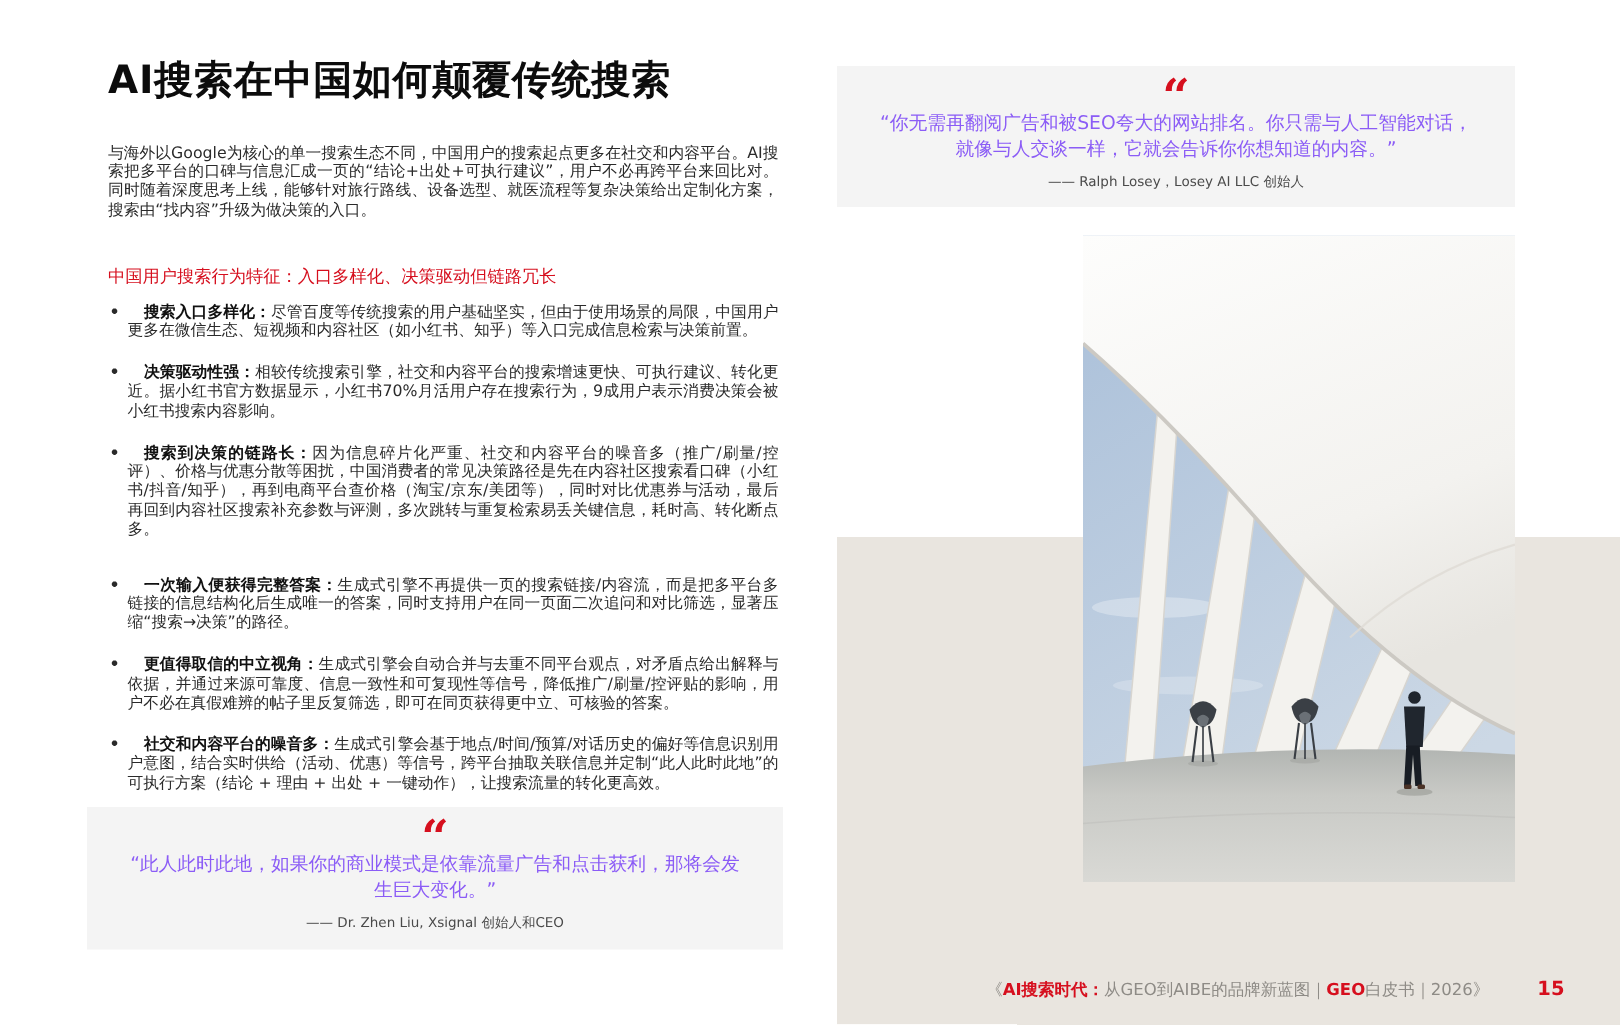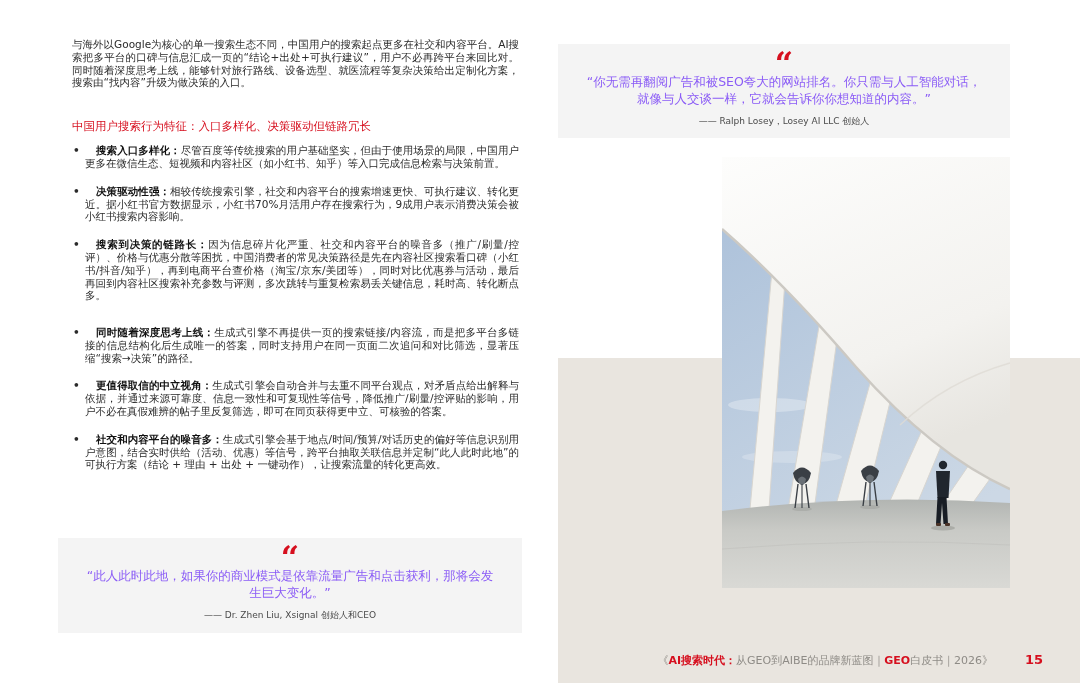--- a/index.html
+++ b/index.html
@@ -64,20 +64,21 @@
   .footer .page-num{font-size:13px;font-weight:bold;}
 </style>
 </head>
 <body>
 
 <div class="page">
 
   <div class="beige-panel" style="background:#e9e5df;"></div>
 
   <div class="left-col">
+    <h1 class="page-title">AI搜索在中国如何颠覆传统搜索</h1>
 
     <p class="intro">与海外以Google为核心的单一搜索生态不同，中国用户的搜索起点更多在社交和内容平台。AI搜索把多平台的口碑与信息汇成一页的“结论+出处+可执行建议”，用户不必再跨平台来回比对。同时随着深度思考上线，能够针对旅行路线、设备选型、就医流程等复杂决策给出定制化方案，搜索由“找内容”升级为做决策的入口。</p>
 
     <h2 class="sec-heading" style="color:#d60f1e;">中国用户搜索行为特征：入口多样化、决策驱动但链路冗长</h2>
     <ul class="bullets">
       <li>
         <span class="dot">•</span>
         <span class="lead">搜索入口多样化：</span><span>尽管百度等传统搜索的用户基础坚实，但由于使用场景的局限，中国用户更多在微信生态、短视频和内容社区（如小红书、知乎）等入口完成信息检索与决策前置。</span>
       </li>
       <li>
@@ -86,21 +87,21 @@
       </li>
       <li>
         <span class="dot">•</span>
         <span class="lead">搜索到决策的链路长：</span><span>因为信息碎片化严重、社交和内容平台的噪音多（推广/刷量/控评）、价格与优惠分散等困扰，中国消费者的常见决策路径是先在内容社区搜索看口碑（小红书/抖音/知乎），再到电商平台查价格（淘宝/京东/美团等），同时对比优惠券与活动，最后再回到内容社区搜索补充参数与评测，多次跳转与重复检索易丢关键信息，耗时高、转化断点多。</span>
       </li>
     </ul>
 
     <ul class="bullets">
       <li>
         <span class="dot">•</span>
-        <span class="lead">同时随着深度思考上线：</span><span>生成式引擎不再提供一页的搜索链接/内容流，而是把多平台多链接的信息结构化后生成唯一的答案，同时支持用户在同一页面二次追问和对比筛选，显著压缩“搜索→决策”的路径。</span>
+        <span class="lead">一次输入便获得完整答案：</span><span>生成式引擎不再提供一页的搜索链接/内容流，而是把多平台多链接的信息结构化后生成唯一的答案，同时支持用户在同一页面二次追问和对比筛选，显著压缩“搜索→决策”的路径。</span>
       </li>
       <li>
         <span class="dot">•</span>
         <span class="lead">更值得取信的中立视角：</span><span>生成式引擎会自动合并与去重不同平台观点，对矛盾点给出解释与依据，并通过来源可靠度、信息一致性和可复现性等信号，降低推广/刷量/控评贴的影响，用户不必在真假难辨的帖子里反复筛选，即可在同页获得更中立、可核验的答案。</span>
       </li>
       <li>
         <span class="dot">•</span>
         <span class="lead">社交和内容平台的噪音多：</span><span>生成式引擎会基于地点/时间/预算/对话历史的偏好等信息识别用户意图，结合实时供给（活动、优惠）等信号，跨平台抽取关联信息并定制“此人此时此地”的可执行方案（结论 + 理由 + 出处 + 一键动作），让搜索流量的转化更高效。</span>
       </li>
     </ul>

